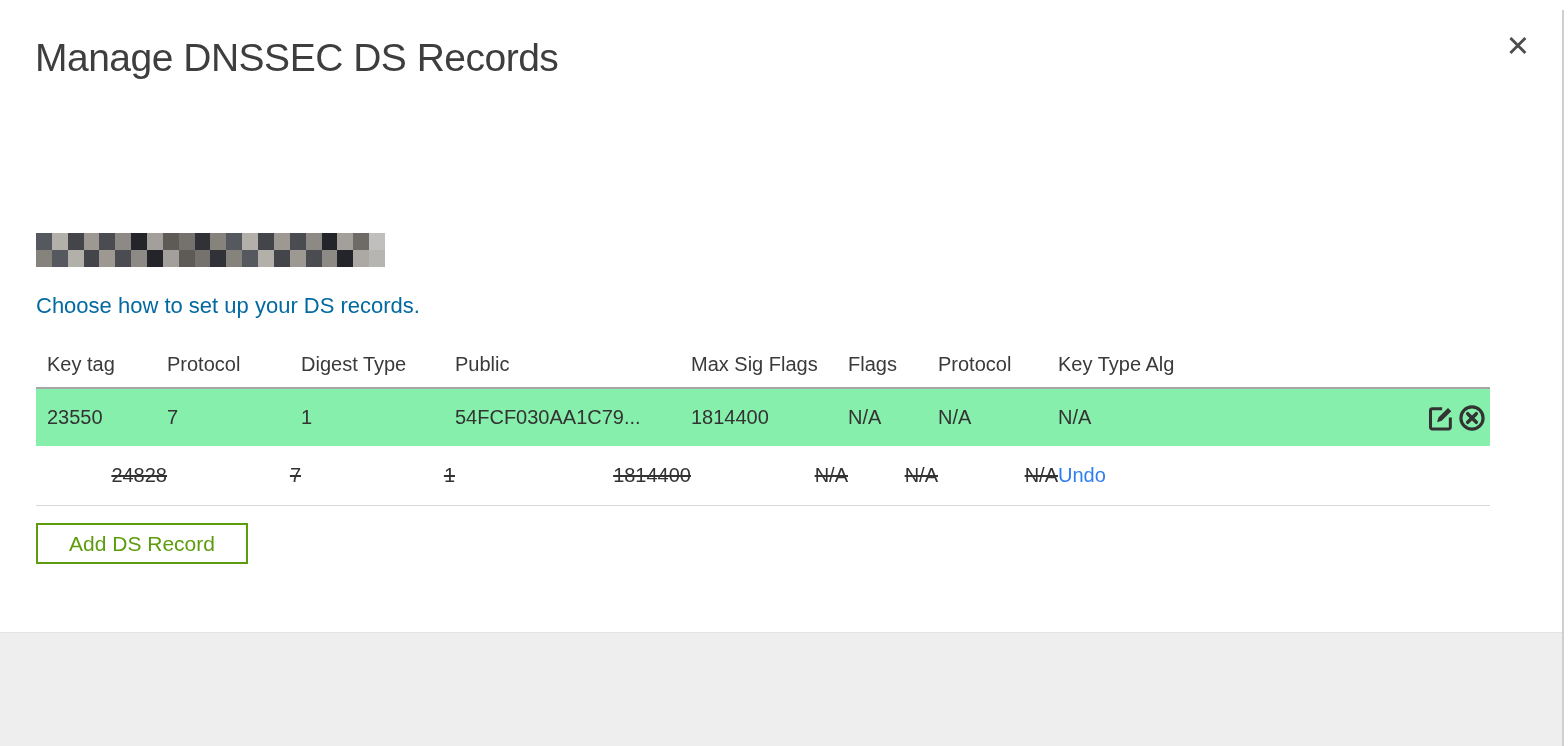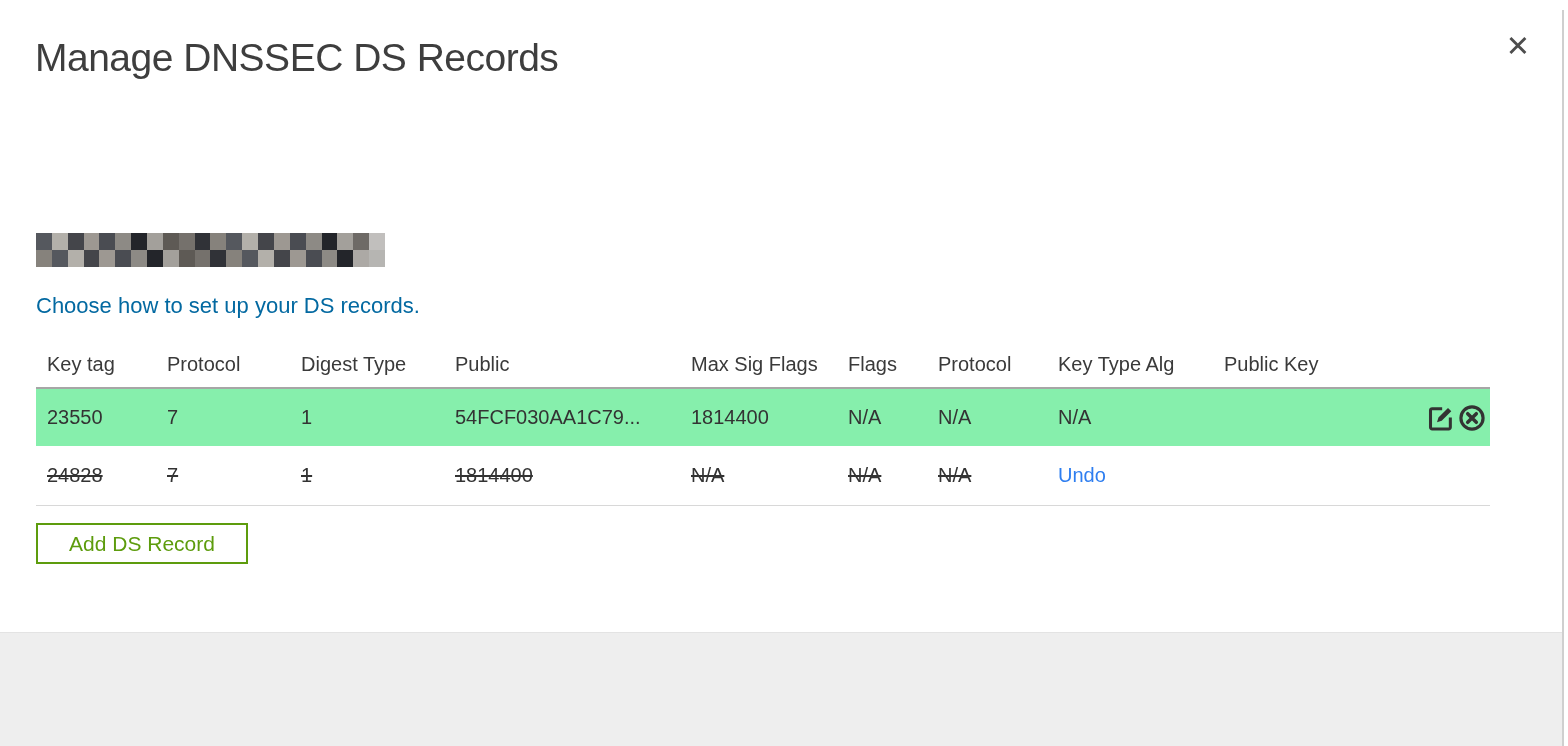--- a/index.html
+++ b/index.html
@@ -25,21 +25,21 @@
 
   .ds-table { position:absolute; left:36px; top:331px; width:1454px; font-size:20px; color:#333; }
   .trow { display:grid; grid-template-columns:131px 134px 154px 236px 157px 90px 120px 166px 1fr;
     align-items:center; }
   .thead { height:46px; color:#3a3a3a; }
   .thead .cell:first-child { padding-left:11px; }
   .row1 { height:59px; background:#86efac; border-top:2px solid #a6a6a6; }
   .row1 .cell:first-child { padding-left:11px; }
   .row2 { height:60px; background:#fff; border-bottom:1px solid #d8d8d8; }
   .row2 .cell:first-child { padding-left:11px; }
-  .struck { text-decoration:line-through; }
+  .struck { text-decoration:line-through;text-align:right; }
 
   .actions-cell { display:flex; justify-content:flex-end; align-items:center; gap:3px; padding-right:4px; }
   .icon-btn { width:28px; height:28px; cursor:pointer; display:inline-flex; }
   .undo-cell { padding-right:14px; }
   .undo-link { color:#2e7ef0; text-decoration:none; cursor:pointer; }
 
   .add-btn { position:absolute; left:36px; top:513px; width:212px; height:41px; background:#fff;
     border:2px solid #5d9c0d; color:#5d9c0d; font-size:21px; font-family:inherit; cursor:pointer;text-align:center; }
 
   .footer { position:absolute; left:0; top:622px; width:1564px; height:116px; background:#eeeeee;
@@ -106,21 +106,20 @@
   <div class="ds-table">
     <div class="trow thead">
       <div class="cell">Key tag</div>
       <div class="cell">Protocol</div>
       <div class="cell">Digest Type</div>
       <div class="cell">Public</div>
       <div class="cell">Max Sig Flags</div>
       <div class="cell">Flags</div>
       <div class="cell">Protocol</div>
       <div class="cell">Key Type Alg</div>
-      <div class="cell">Public Key</div>
     </div>
 
     <div class="trow row1">
       <div class="cell">23550</div>
       <div class="cell">7</div>
       <div class="cell">1</div>
       <div class="cell">54FCF030AA1C79...</div>
       <div class="cell">1814400</div>
       <div class="cell">N/A</div>
       <div class="cell">N/A</div>

